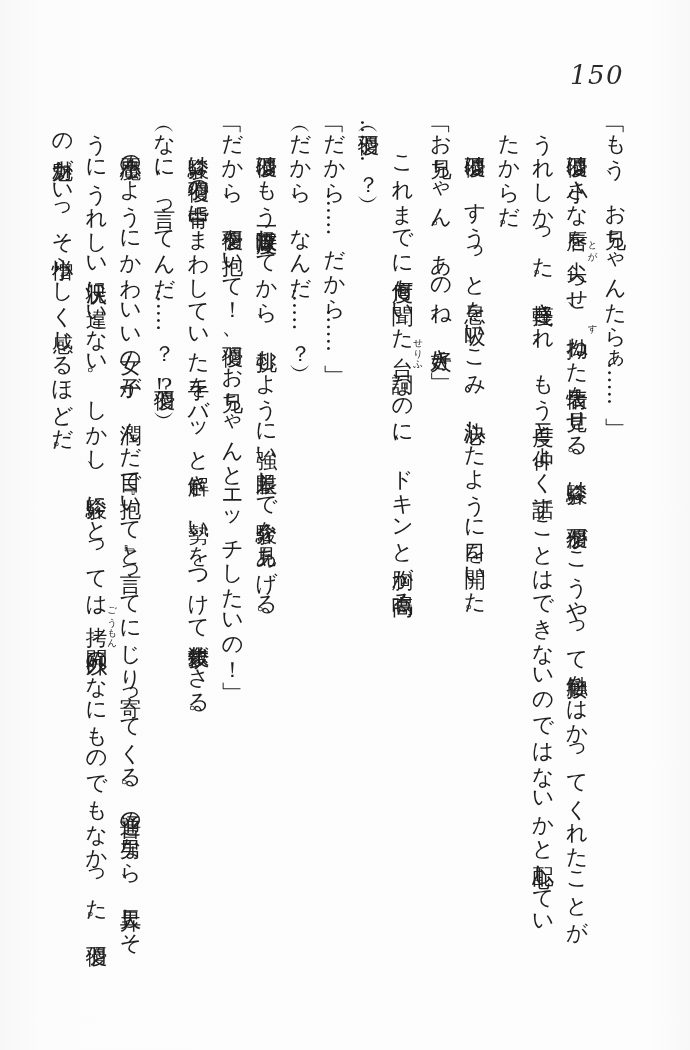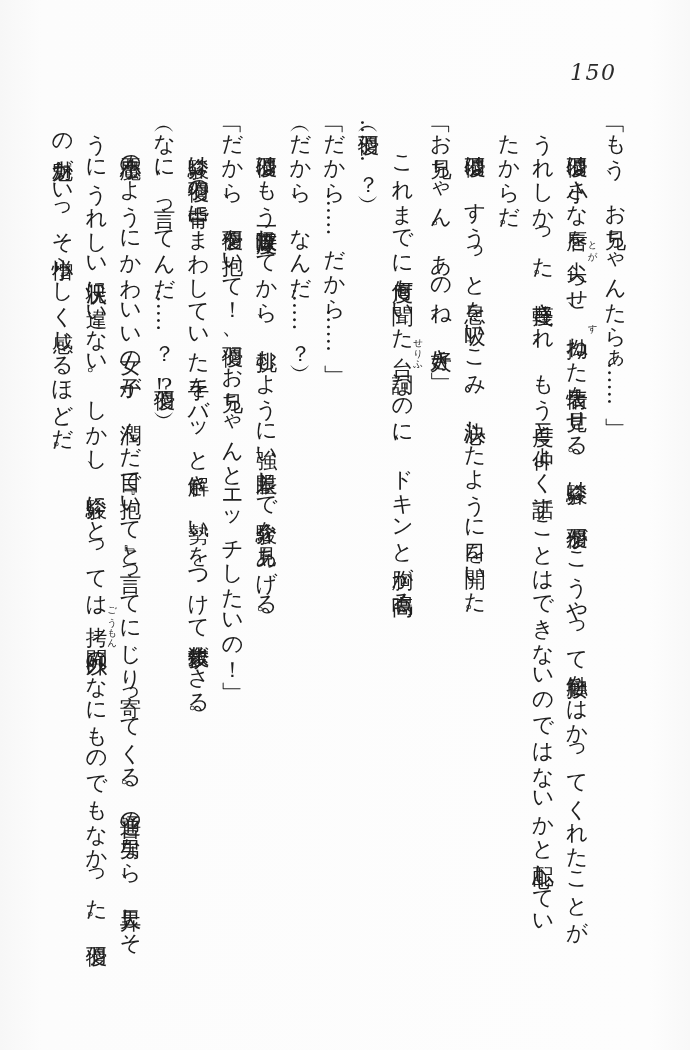--- a/index.html
+++ b/index.html
@@ -17,21 +17,21 @@
     position: absolute;
     inset: 0;
     background: linear-gradient(90deg, #f7f7f7 0%, #fcfcfc 6%, #fdfdfd 94%, #f8f8f8 100%);
   }
   .page-number {
     position: absolute;
     top: 60px;
     left: 570px;
     font-family: "DejaVu Serif", "Liberation Serif", serif;
     font-style: italic;
-    font-size: 22px;
+    font-size: 26px;
     color: #2b2b2b;
     letter-spacing: 1.5px;
   }
   .text-block {
     position: absolute;
     top: 119px;
     right: 58px;
     height: 828px;
     writing-mode: vertical-rl;
     -webkit-writing-mode: vertical-rl;

